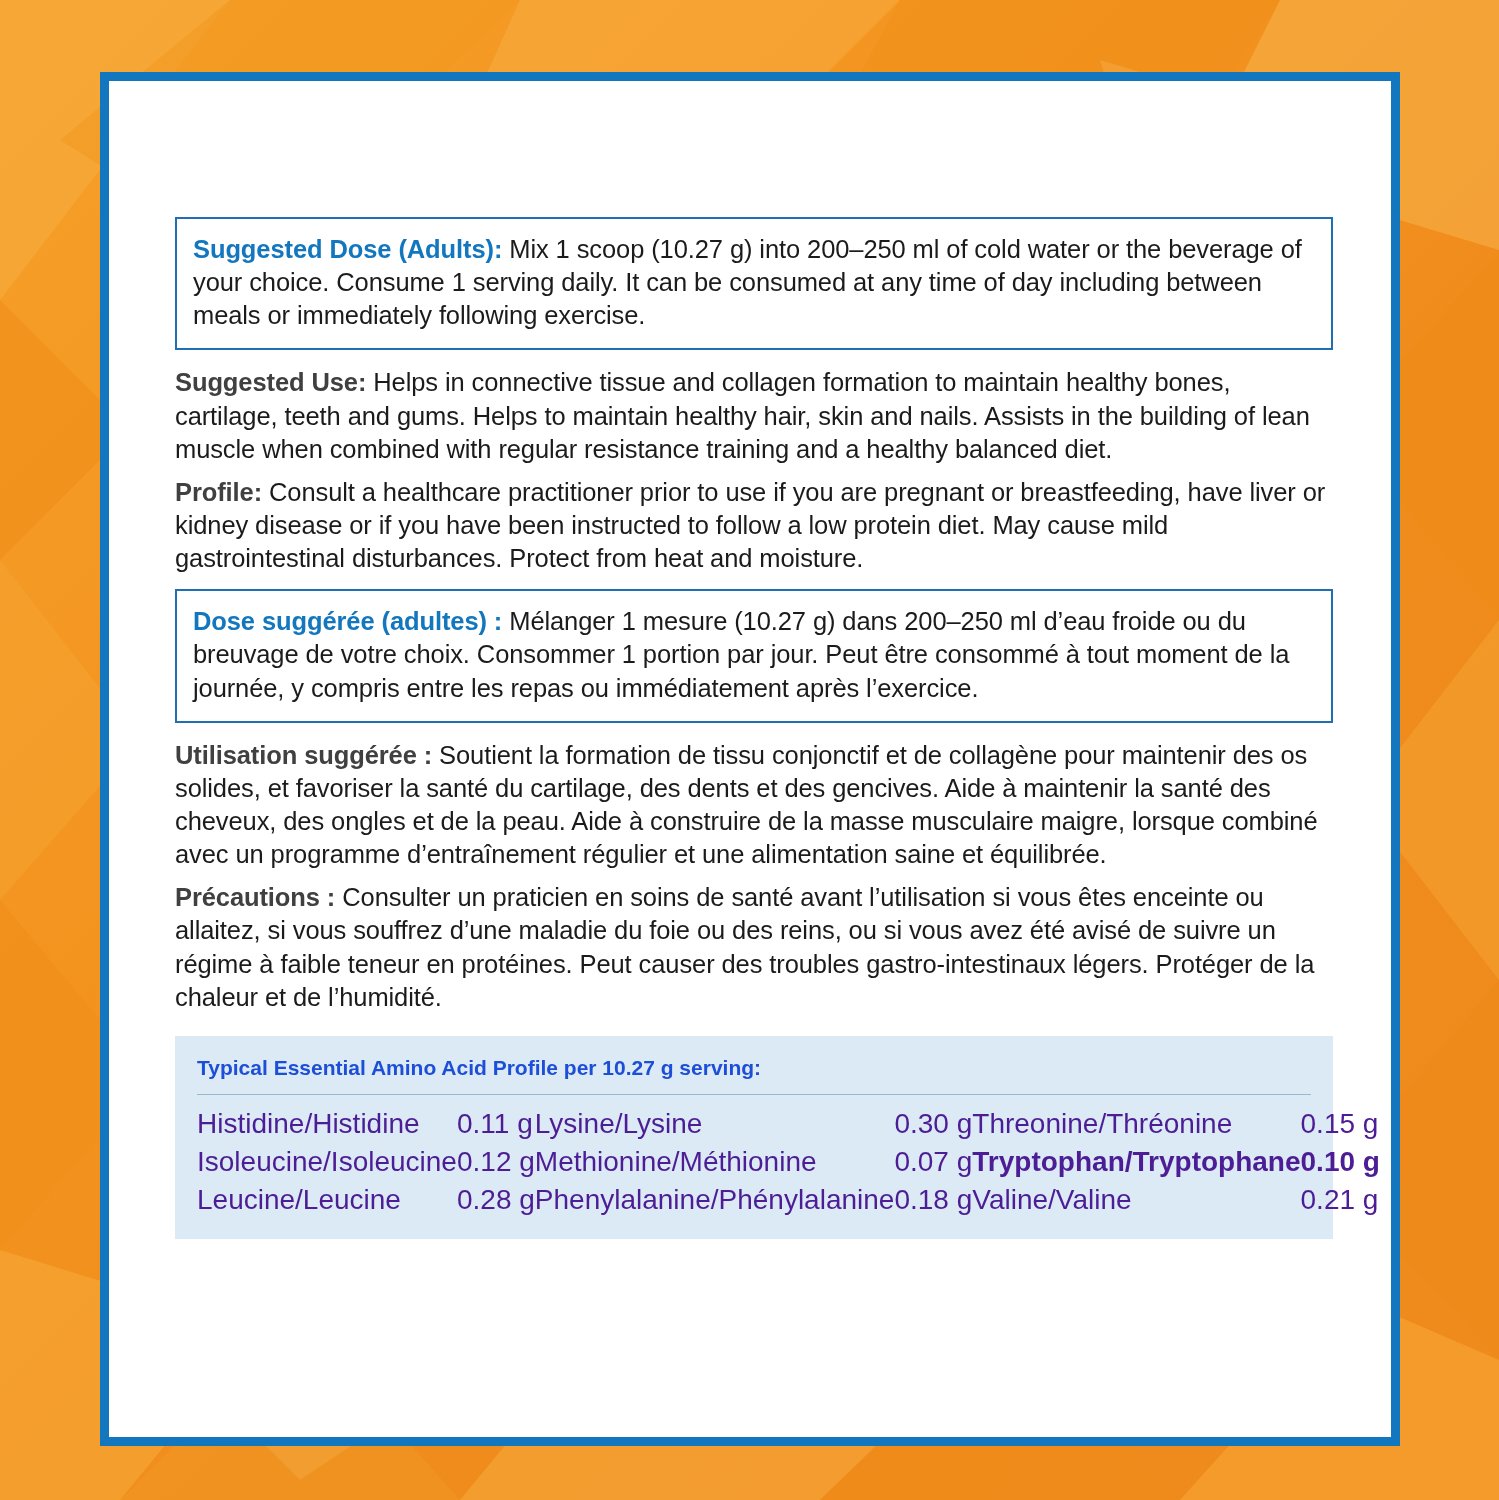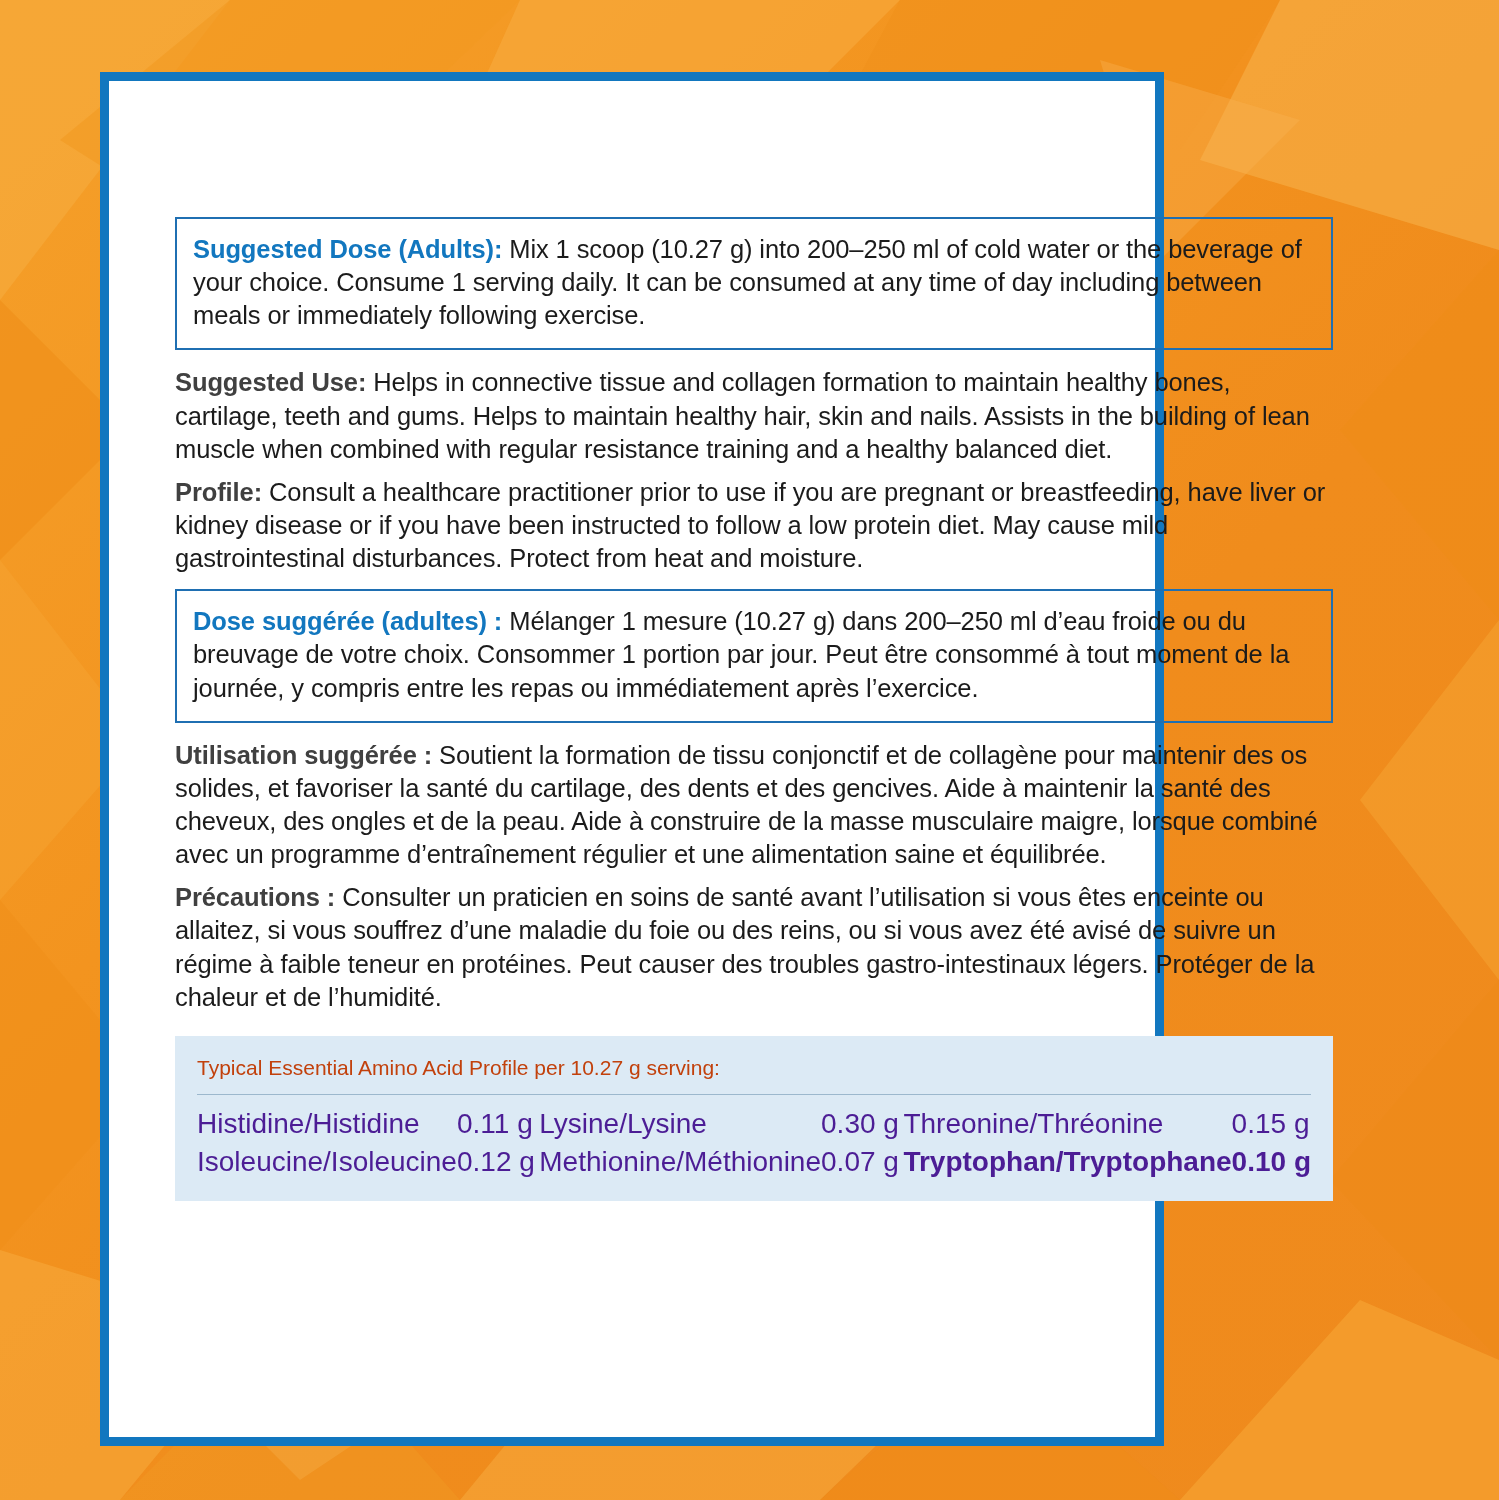--- a/index.html
+++ b/index.html
@@ -24,21 +24,21 @@
   .facet {
     position: absolute;
     pointer-events: none;
   }
 
   
   #label-card {
     position: absolute;
     left: 100px;
     top: 72px;
-    width: 1064px;
+    width: 1300px;
     height: 1374px;
     background: #ffffff;
     border: 9px solid #1277bf;
     box-sizing: border-box;
   }
 
   #content {
     position: absolute;
     left: 66px;
     top: 136px;
@@ -73,22 +73,23 @@
   
   #amino-panel {
     margin-top: 22px;
     background: #dceaf5;
     padding: 18px 22px 20px 22px;
     box-sizing: border-box;
   }
   .amino-title {
     font-size: 21px;
     line-height: 1.33;
-    color: #c2410c;
+    color: #1d4ed8;
     margin: 0;
+    font-weight: bold;
   }
   .amino-rule {
     border: none;
     border-top: 1px solid #9cb8cd;
     margin: 12px 0 10px 0;
   }
   #amino-table {
     width: 100%;
     border-collapse: collapse;
   }
@@ -167,19 +168,29 @@
             <tr>
               <td class="name">Isoleucine/Isoleucine</td>
               <td class="val">0.12 g</td>
               <td class="spacer"></td>
               <td class="name">Methionine/Méthionine</td>
               <td class="val">0.07 g</td>
               <td class="spacer"></td>
               <td class="name bold-cell">Tryptophan/Tryptophane</td>
               <td class="val last bold-cell">0.10 g</td>
             </tr>
+            <tr>
+              <td class="name">Leucine/Leucine</td>
+              <td class="val">0.28 g</td>
+              <td class="spacer"></td>
+              <td class="name">Phenylalanine/Phénylalanine</td>
+              <td class="val">0.18 g</td>
+              <td class="spacer"></td>
+              <td class="name">Valine/Valine</td>
+              <td class="val last">0.21 g</td>
+            </tr>
           </tbody>
         </table>
       </div>
 
     </div>
   </div>
 </div>
 
 </body></html>

